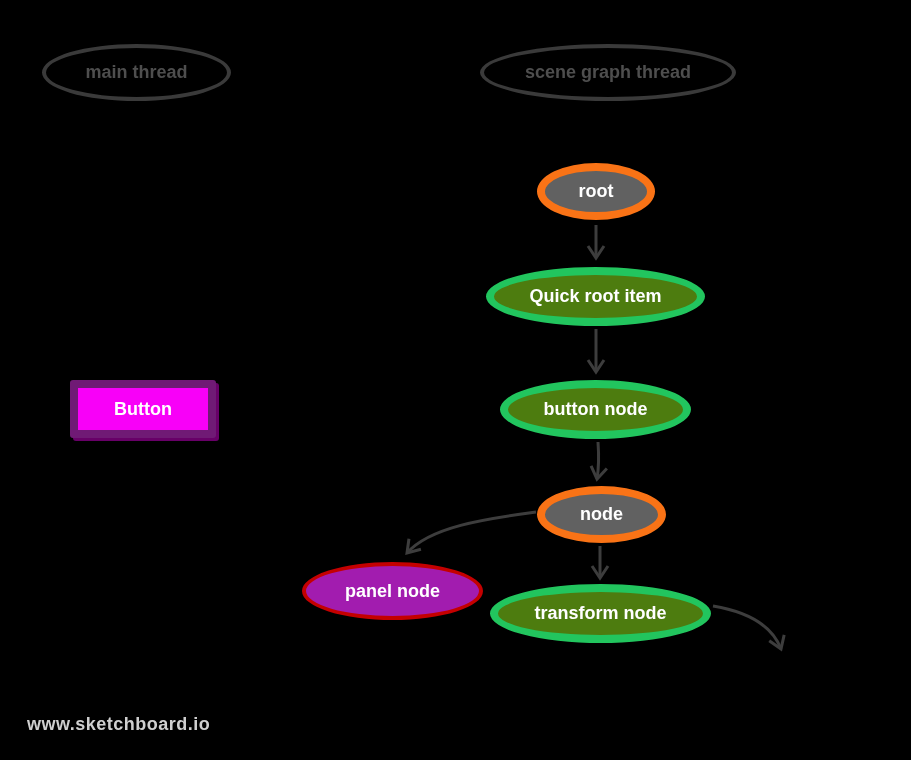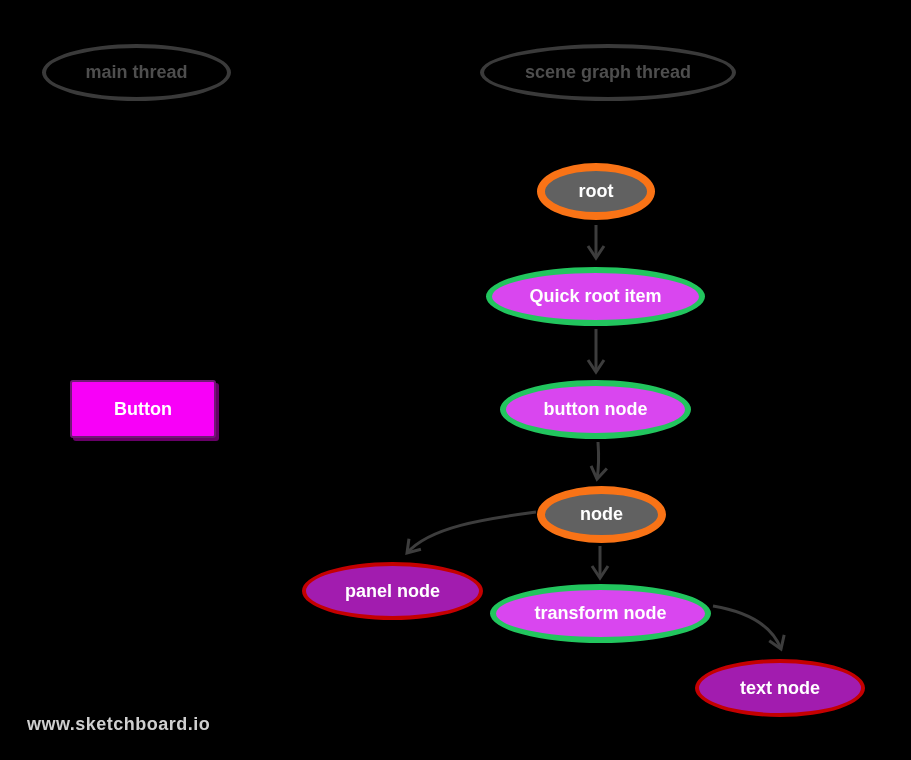--- a/index.html
+++ b/index.html
@@ -47,37 +47,37 @@
   .node-label {
     color: #ffffff;
     font-weight: bold;
     font-size: 18px;
     white-space: nowrap;
   }
   .thread-label {
     white-space: nowrap;
   }
   .gray-node   { background: #616161; border: 8px solid #f97316; }
-  .blue-node   { background: #d946ef; border: 6px solid #22c55e; }
+  .blue-node   { background: #4d7c0f; border: 8px solid #22c55e; }
   .red-node    { background: #a21caf; border: 4px solid #c40000; }
 
   #th-main            { left: 42px;  top: 44px;  width: 189px; height: 57px; }
   #th-scene           { left: 480px; top: 44px;  width: 256px; height: 57px; }
   #n-root             { left: 537px; top: 163px; width: 118px; height: 57px; }
   #n-quick-root-item  { left: 486px; top: 267px; width: 219px; height: 59px; }
   #n-button-node      { left: 500px; top: 380px; width: 191px; height: 59px; }
   #n-node             { left: 537px; top: 486px; width: 129px; height: 57px; text-align: right; }
   #n-panel-node       { left: 302px; top: 562px; width: 181px; height: 58px; }
   #n-transform-node   { left: 490px; top: 584px; width: 221px; height: 59px; }
   #n-text-node        { left: 695px; top: 659px; width: 170px; height: 58px; }
 
   #button-rect {
     left: 70px; top: 380px; width: 146px; height: 58px;
     background: #f800f8;
-    border: 2px solid #701a75;
+    border: 8px solid #701a75;
     border-radius: 3px;
     box-shadow: 3px 3px 0 rgba(190, 0, 190, 0.55);
   }
   .watermark {
     position: absolute;
     left: 27px;
     top: 714px;
     color: #cfcfcf;
     font-size: 18px;
     font-weight: bold;
@@ -132,19 +132,16 @@
   </div>
 
   <div class="shape ellipse red-node" id="n-panel-node">
     <span class="node-label">panel node</span>
   </div>
 
   <div class="shape ellipse blue-node" id="n-transform-node">
     <span class="node-label">transform node</span>
   </div>
 
-  <div class="shape ellipse red-node" id="n-text-node">
-    <span class="node-label">text node</span>
-  </div>
 
   <div class="watermark">www.sketchboard.io</div>
 
 </div>
 
 </body></html>

